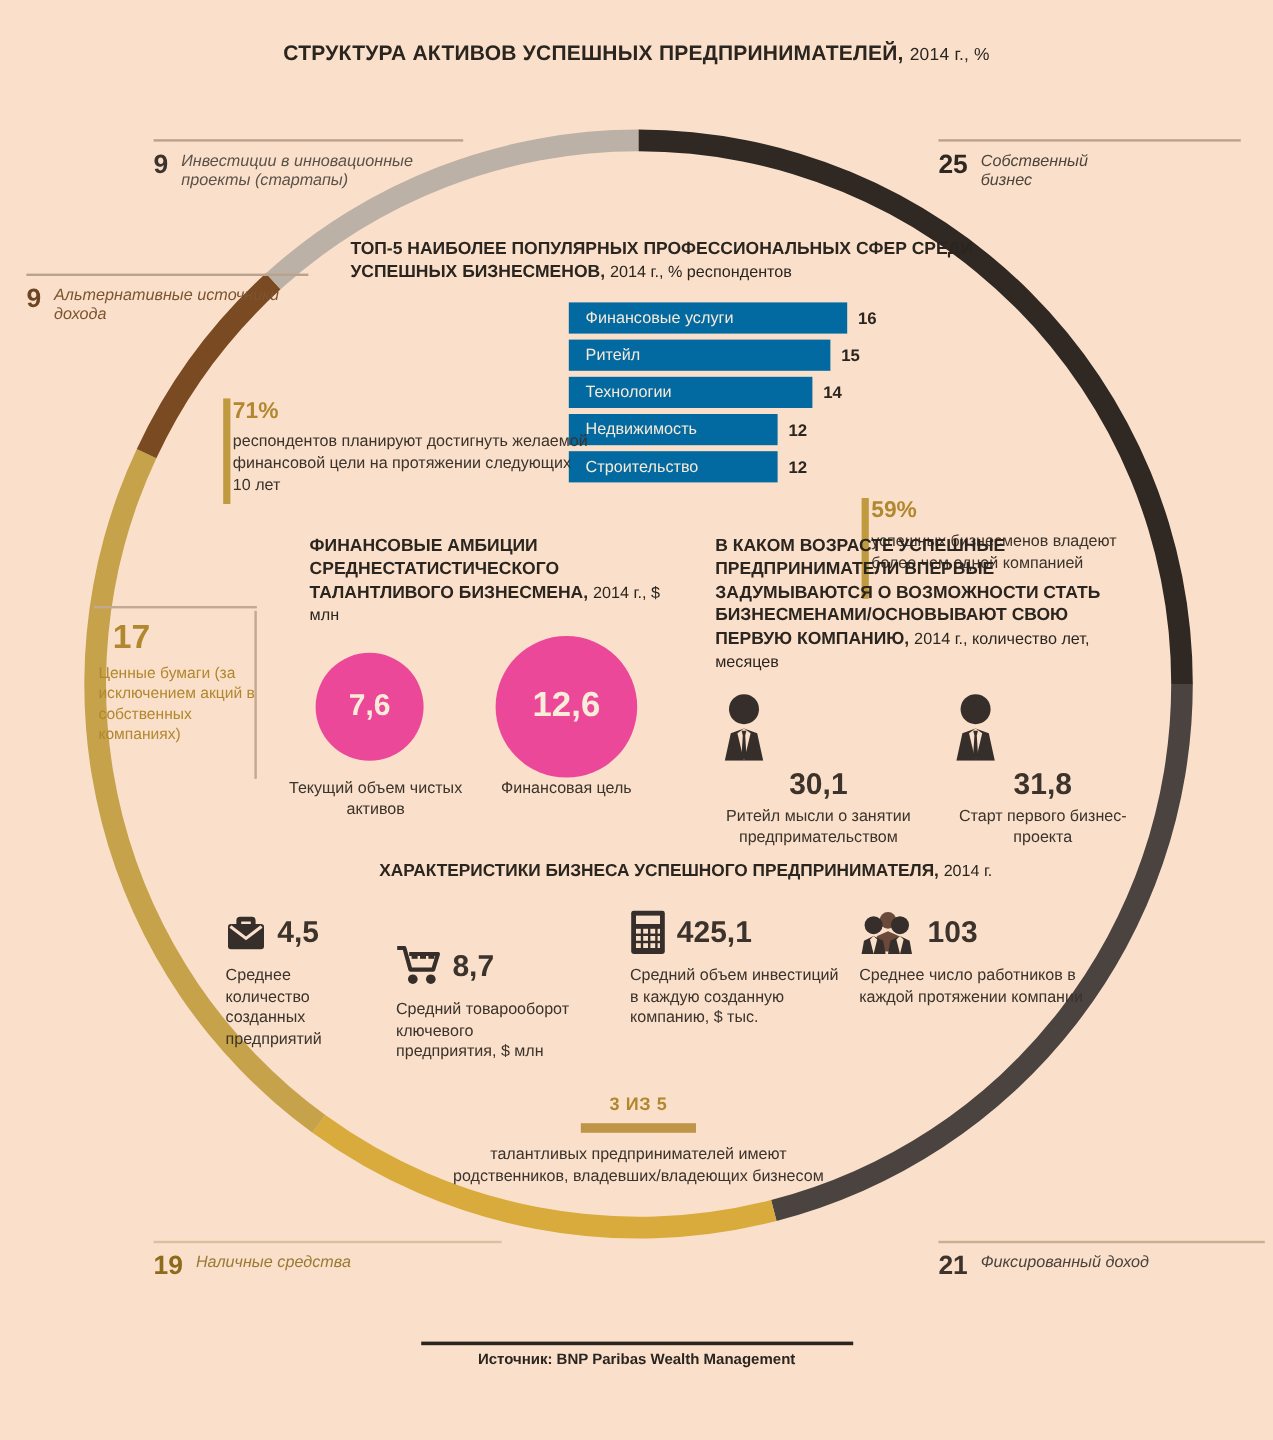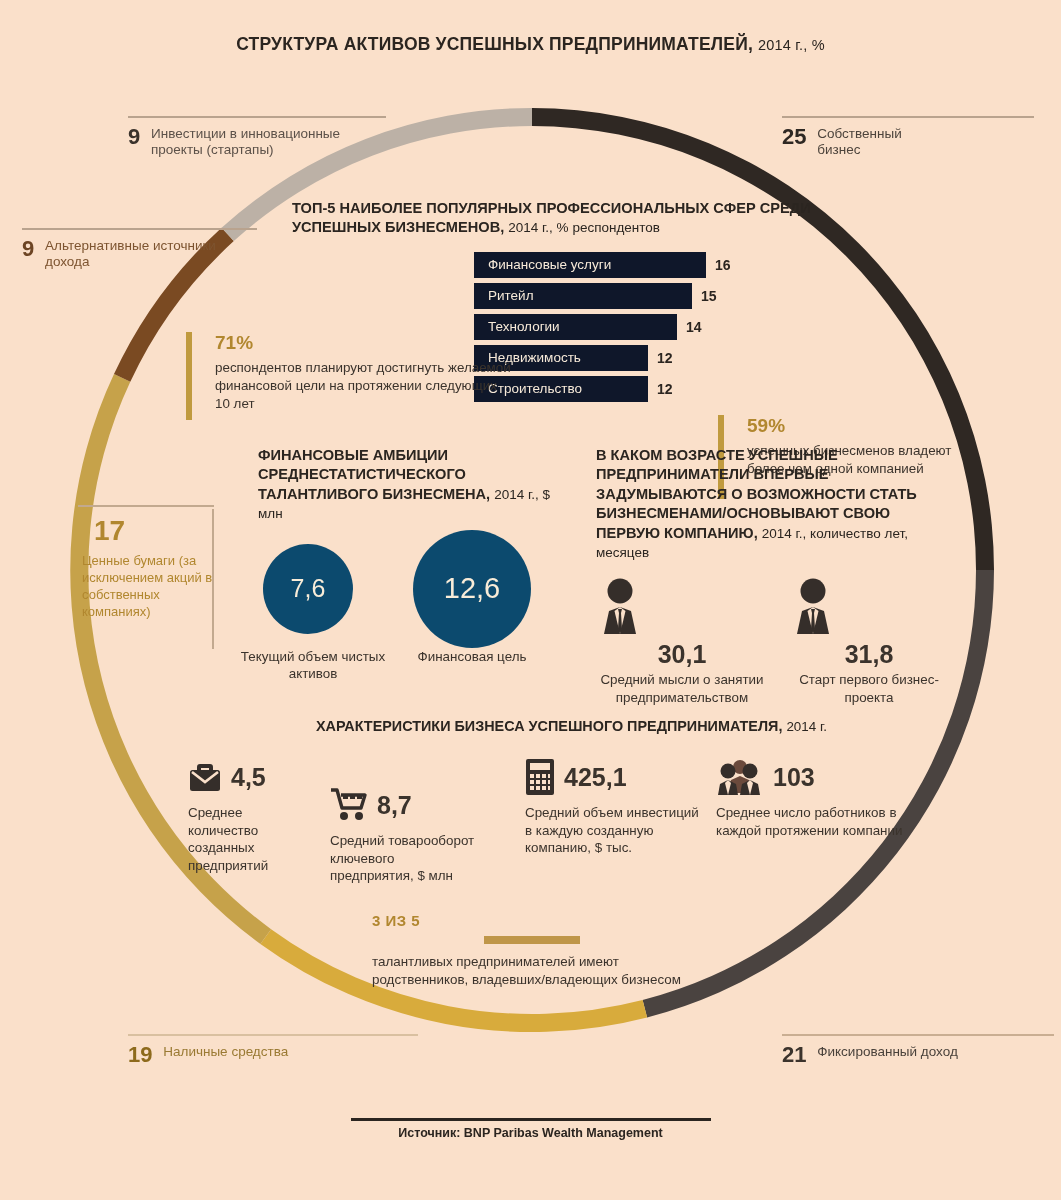--- a/index.html
+++ b/index.html
@@ -19,21 +19,21 @@
   #main-title .sub{font-weight:normal;font-size:14.5px;}
   
   #donut-wrap{left:52px;top:100px;width:960px;height:940px;}
   
   .ring-label{font-size:13.5px;line-height:1.22;}
   .ring-label .num{
     font-weight:bold;font-size:22px;line-height:1;vertical-align:-1px;
     display:inline-block;margin-right:7px;
   }
   .rule{height:2px;background:#b9a38e;}
-  .rl-txt{display:inline-block;vertical-align:top;max-width:230px;}
+  .rl-txt{display:inline-block;vertical-align:top;max-width:230px;font-style:italic;}
 
   #lbl-startups{left:128px;top:116px;width:290px;}
   #lbl-startups .rule{width:258px;margin-bottom:8px;}
   #lbl-startups .num{color:#3b332c;}
   #lbl-startups .rl-txt{color:#5c5149;}
 
   #lbl-own{left:782px;top:116px;width:270px;}
   #lbl-own .rule{width:252px;margin-bottom:8px;}
   #lbl-own .num{color:#2e2823;}
   #lbl-own .rl-txt{color:#4d443c;}
@@ -59,44 +59,44 @@
   #lbl-fixed .num{color:#3b332c;}
   #lbl-fixed .rl-txt{color:#4a423b;max-width:250px;}
 
   
   #top5{left:292px;top:199px;width:520px;}
   .blk-title{font-size:14.6px;font-weight:bold;line-height:1.33;color:#2b2520;}
   .blk-title .sub{font-weight:normal;font-size:13.5px;}
   #bars{margin-top:14px;margin-left:182px;}
   .bar-row{height:26px;margin-bottom:5px;position:relative;}
   .bar{
-    height:26px;background:#0f172a;color:#f7ead9;
+    height:26px;background:#0369a1;color:#f7ead9;
     font-size:13.5px;line-height:26px;padding-left:14px;box-sizing:border-box;
     white-space:nowrap;display:inline-block;vertical-align:top;
   }
   .bar-val{
     display:inline-block;vertical-align:top;line-height:26px;
     font-size:14px;font-weight:bold;color:#2b2520;margin-left:9px;
   }
 
   
-  .pct-call{font-size:13.4px;line-height:1.33;color:#3b332c;padding-left:29px;position:relative;}
+  .pct-call{font-size:13.4px;line-height:1.33;color:#3b332c;padding-left:8px;position:relative;}
   .pct-call .vbar{position:absolute;left:0;top:2px;width:6px;height:84px;background:#c09a3e;}
   .pct-call .big{font-size:19px;font-weight:bold;color:#b1872f;display:block;margin-bottom:4px;}
   #call-71{left:186px;top:330px;width:300px;}
   #call-71 .vbar{height:88px;}
   #call-59{left:718px;top:330px;width:225px;}
 
   
   #fin-amb{left:258px;top:446px;width:300px;}
   .circ-row{margin-top:20px;position:relative;height:190px;}
   .circle{
-    border-radius:50%;background:#0c4a6e;color:#f9ecd8;
+    border-radius:50%;background:#ec4899;color:#f9ecd8;
     display:flex;align-items:center;justify-content:center;
-    font-weight:normal;
+    font-weight:bold;
   }
   #circ-a{position:absolute;left:5px;top:0;width:90px;height:90px;font-size:25px;}
   #circ-b{position:absolute;left:155px;top:-14px;width:118px;height:118px;font-size:29px;}
   .circ-cap{position:absolute;font-size:13.4px;line-height:1.3;text-align:center;color:#3b332c;}
   #cap-a{left:-18px;top:104px;width:146px;}
   #cap-b{left:146px;top:104px;width:136px;}
 
   
   #age-blk{left:596px;top:446px;width:360px;}
   .age-row{margin-top:16px;position:relative;height:160px;}
@@ -112,21 +112,21 @@
   .char-item{position:absolute;}
   .char-head{display:flex;align-items:center;height:42px;}
   .char-num{font-size:25px;font-weight:bold;color:#3b332c;margin-left:9px;}
   .char-cap{font-size:13.4px;line-height:1.32;color:#3b332c;margin-top:6px;}
   #char-1{left:188px;top:756px;width:120px;}
   #char-2{left:330px;top:756px;width:150px;margin-top:28px;}
   #char-3{left:525px;top:756px;width:180px;}
   #char-4{left:716px;top:756px;width:200px;}
 
   
-  #three5{left:372px;top:912px;width:320px;}
+  #three5{left:372px;top:912px;width:320px;text-align:center;}
   #three5 .hl{font-size:15px;font-weight:bold;color:#b1872f;letter-spacing:.5px;}
   #three5 .bar5{width:96px;height:8px;background:#bf9648;margin:7px auto 9px;}
   #three5 .txt{font-size:13.4px;line-height:1.32;color:#3b332c;}
 
   
   #source{left:0;top:1118px;width:1061px;text-align:center;}
   #source .line{width:360px;height:3px;background:#2b2520;margin:0 auto 5px;}
   #source .txt{font-size:12.5px;font-weight:bold;color:#2b2520;}
 
   svg{display:block;}
@@ -251,21 +251,21 @@
   </div>
   <div class="age-row">
     <div class="age-item" id="age-a">
       <svg width="58" height="56" viewBox="0 0 58 56">
         <circle cx="29" cy="13" r="12.5" fill="#352e2a"></circle>
         <path d="M29 29 L18 33 L13 56 L45 56 L40 33 Z" fill="#352e2a"></path>
         <path d="M29 29 L23.5 33 L29 56 L34.5 33 Z" fill="#fae0ca"></path>
         <path d="M27 31 h4 l-1 4 1 16 -2 5 -2 -5 1 -16 z" fill="#352e2a"></path>
       </svg>
       <div class="age-num">30,1</div>
-      <div class="age-cap">Средний мысли о занятии предпримательством</div>
+      <div class="age-cap">Ритейл мысли о занятии предпримательством</div>
     </div>
     <div class="age-item" id="age-b">
       <svg width="58" height="56" viewBox="0 0 58 56">
         <circle cx="29" cy="13" r="12.5" fill="#352e2a"></circle>
         <path d="M29 29 L18 33 L13 56 L45 56 L40 33 Z" fill="#352e2a"></path>
         <path d="M29 29 L23.5 33 L29 56 L34.5 33 Z" fill="#fae0ca"></path>
         <path d="M27 31 h4 l-1 4 1 16 -2 5 -2 -5 1 -16 z" fill="#352e2a"></path>
       </svg>
       <div class="age-num">31,8</div>
       <div class="age-cap">Старт первого бизнес-проекта</div>

